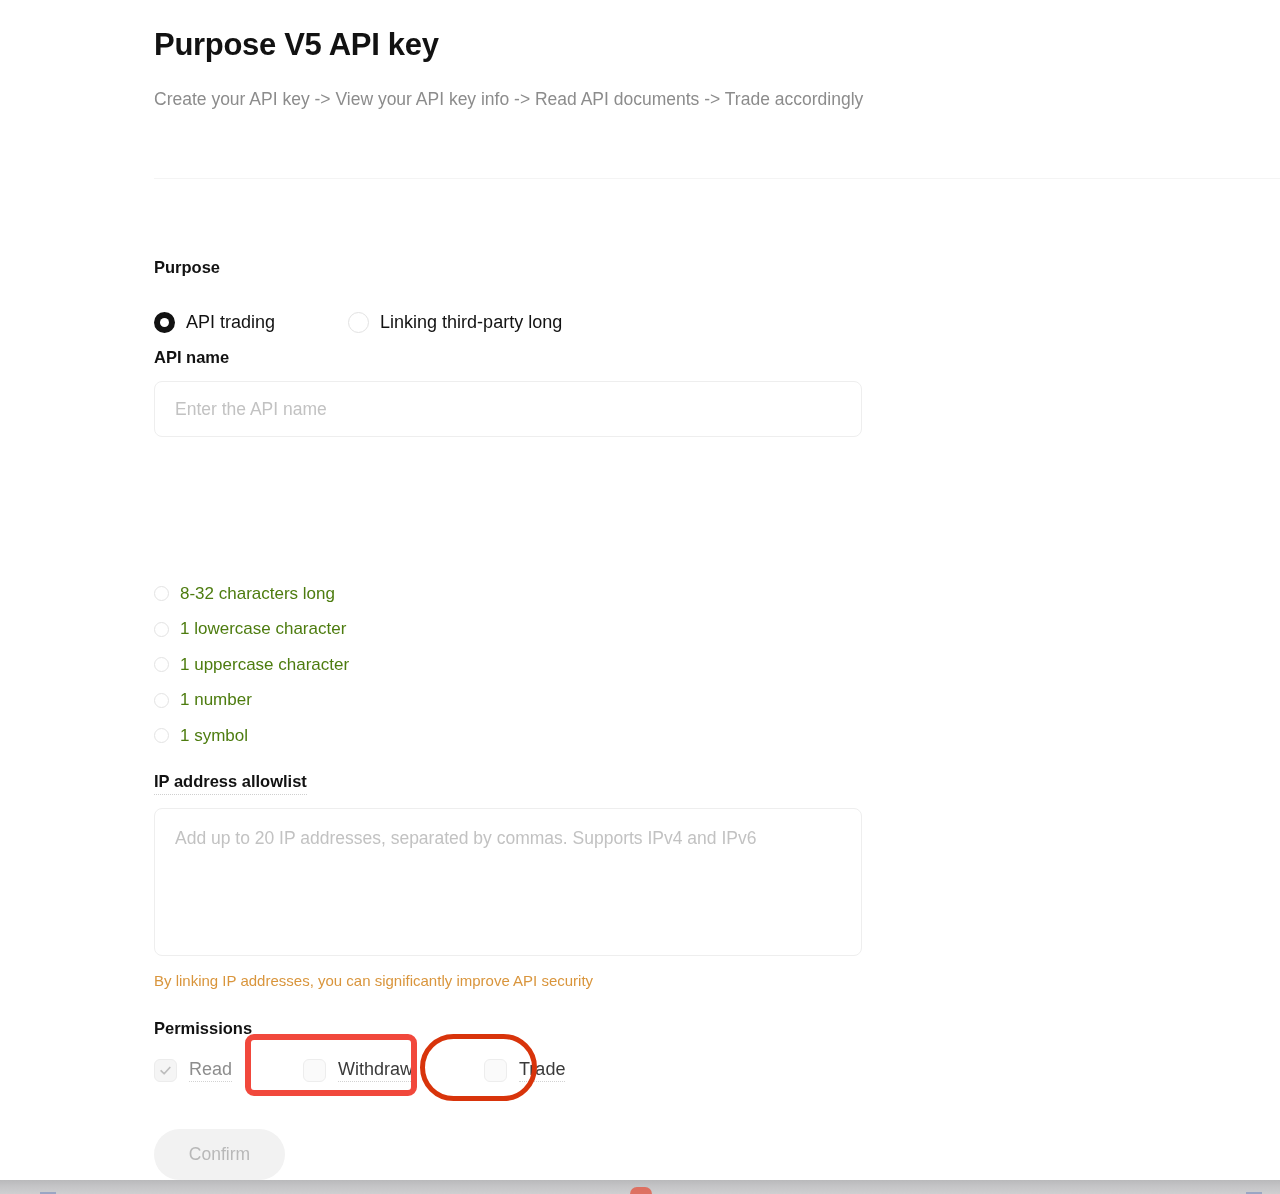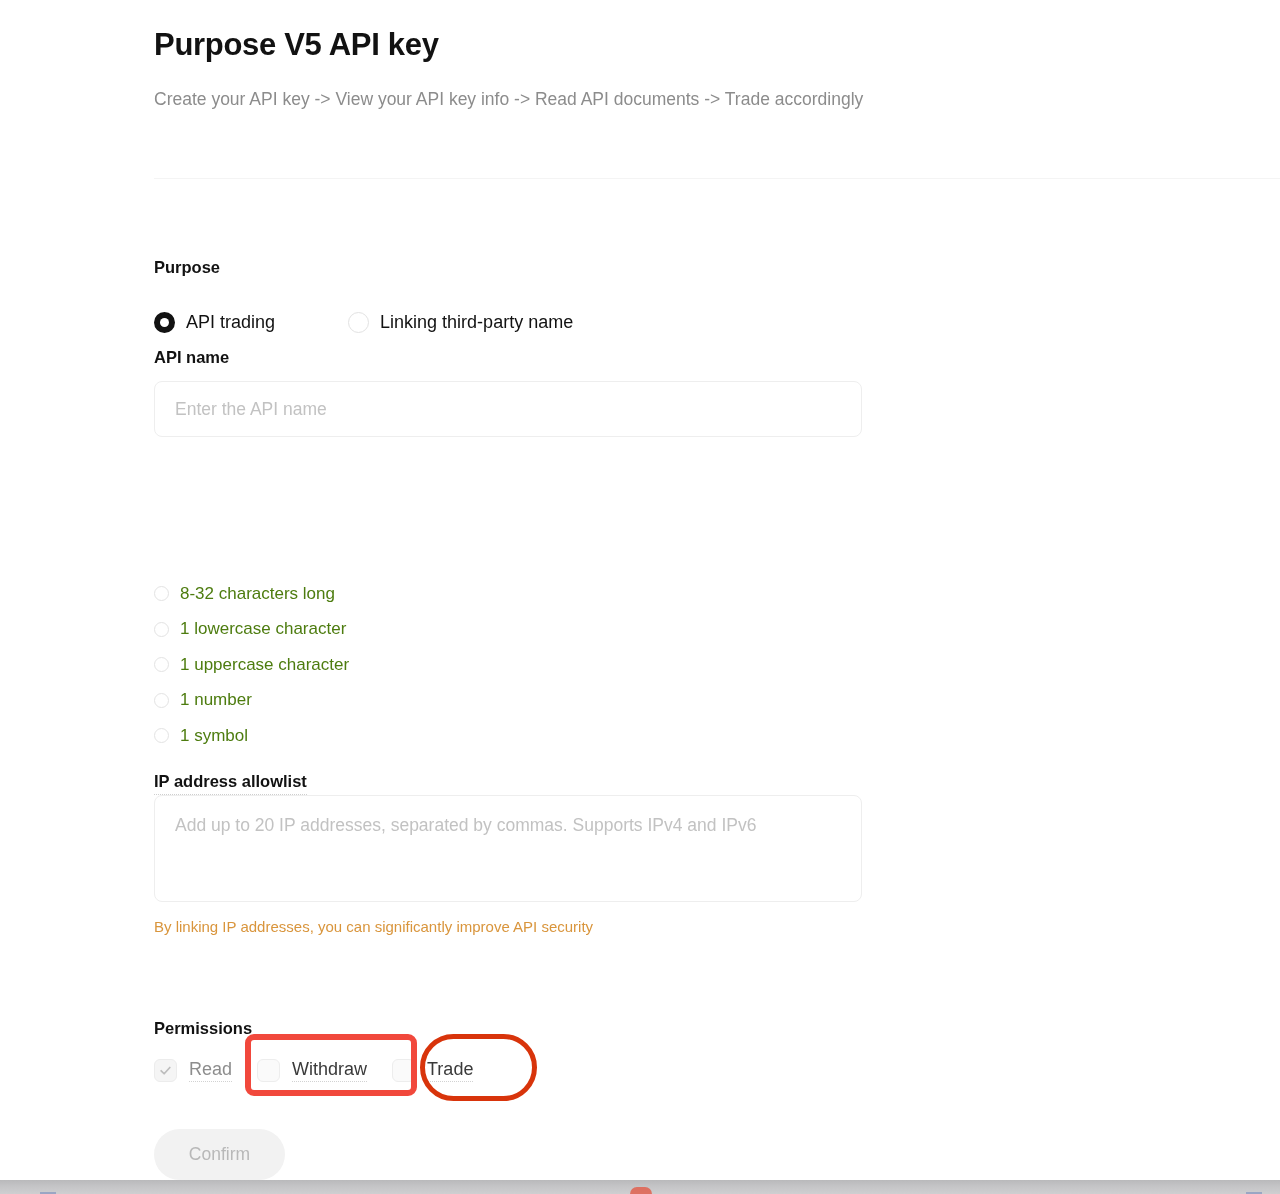--- a/index.html
+++ b/index.html
@@ -169,44 +169,46 @@
     font-size: 17px;
     color: #4d7c0f;
     margin-left: 11px;
     line-height: 20px;
   }
 
   
   .ta {
     box-sizing: border-box;
     width: 708px;
-    height: 107px;
+    height: 148px;
     border: 1px solid #eeeeee;
     border-radius: 8px;
     background: #ffffff;
+    margin-top: 13px;
     padding: 17px 20px;
   }
   .ta .ph {
     font-size: 17.5px;
     color: #c2c2c2;
     line-height: 24px;
   }
   .hint {
     font-size: 15px;
     color: #d9953c;
     margin-top: 15px;
     line-height: 20px;
   }
 
   
   .perm-block { position: absolute; left: 154px; top: 1017px; }
   .perm-row {
     display: flex;
     align-items: center;
     margin-top: 19px;
+    gap: 46px;
   }
   .perm-opt {
     display: flex;
     align-items: center;
     position: relative;
   }
   .perm-opt + .perm-opt { margin-left: 25px; }
   .cb {
     width: 23px; height: 23px;
     border-radius: 6px;
@@ -319,21 +321,21 @@
 
   <div class="purpose-block">
     <div class="section-label">Purpose</div>
     <div class="radio-row">
       <div class="radio-opt">
         <span class="radio-dot on"></span>
         <span class="radio-label">API trading</span>
       </div>
       <div class="radio-opt">
         <span class="radio-dot off"></span>
-        <span class="radio-label">Linking third-party name</span>
+        <span class="radio-label">Linking third-party long</span>
       </div>
     </div>
   </div>
 
   <div class="field" style="top:346px;">
     <div class="section-label">API name</div>
     <div class="field-input">
       <span class="ph">Enter the API name</span>
     </div>
   </div>

